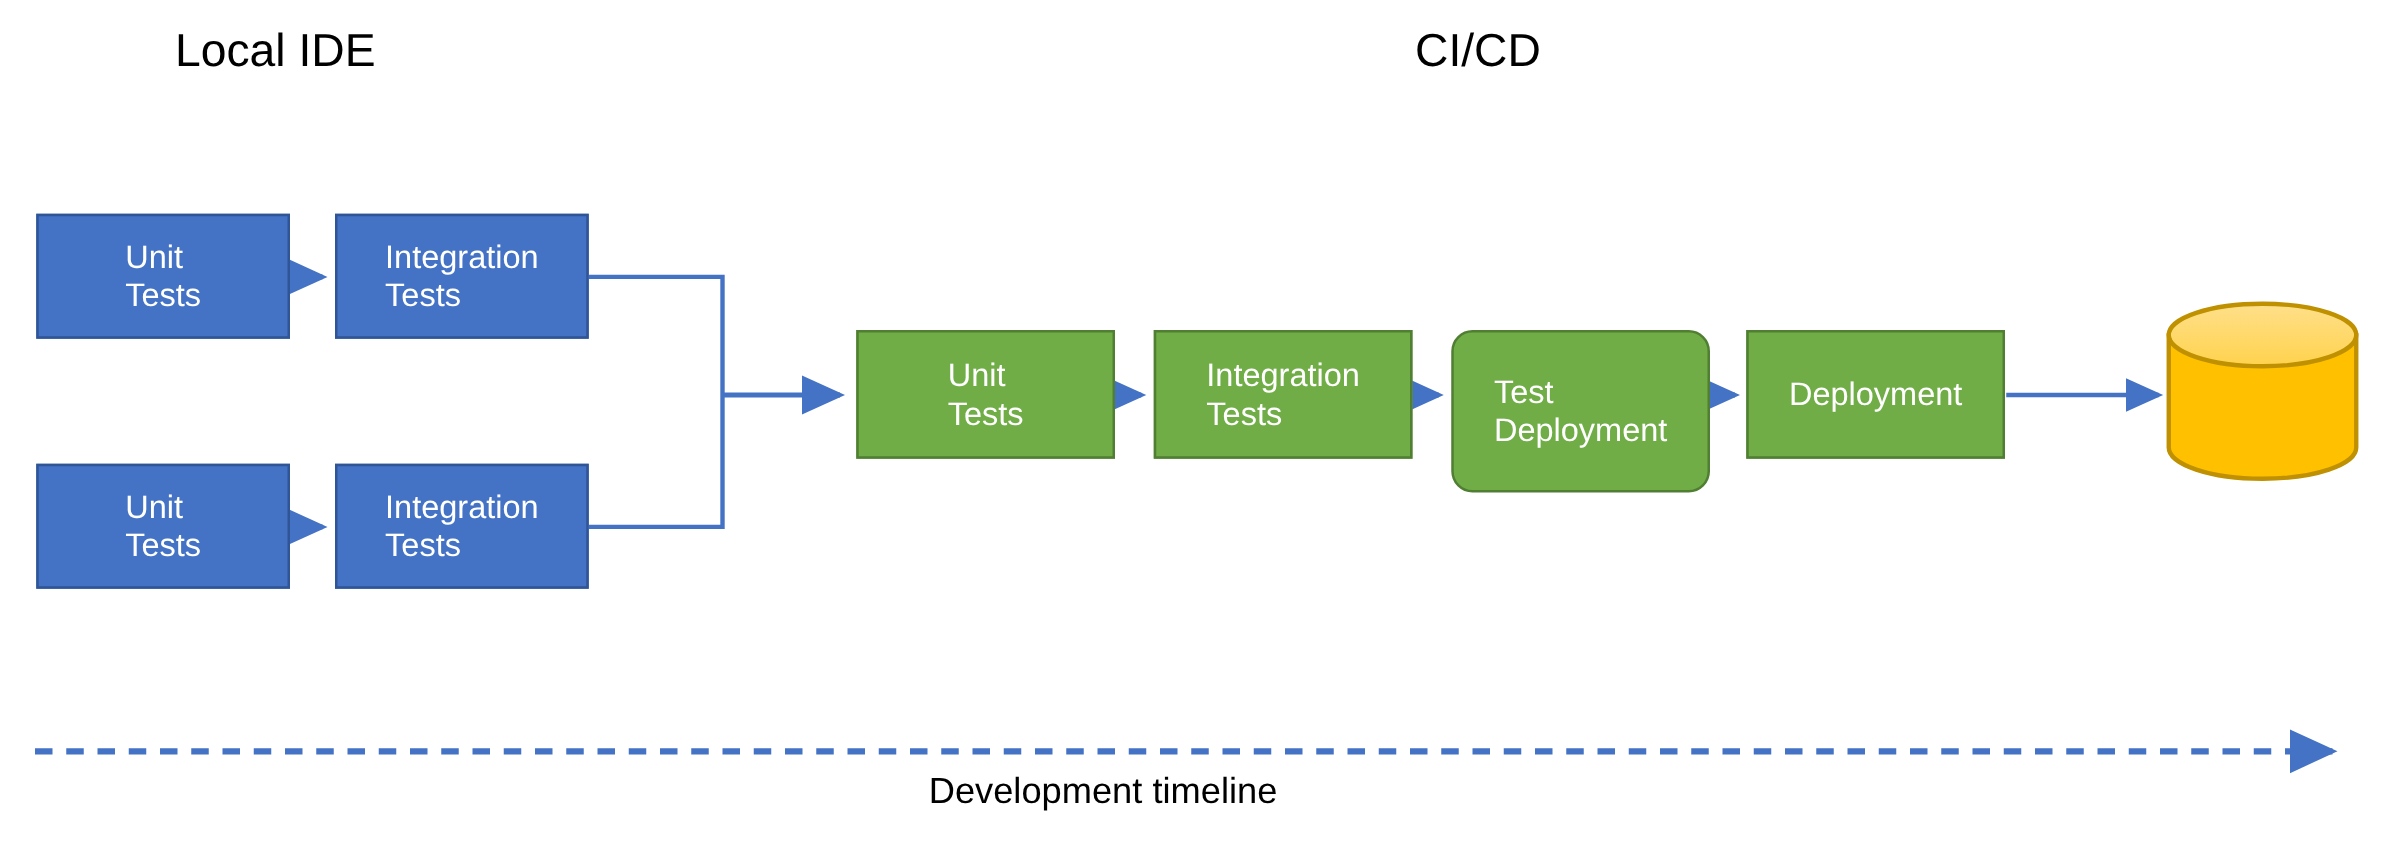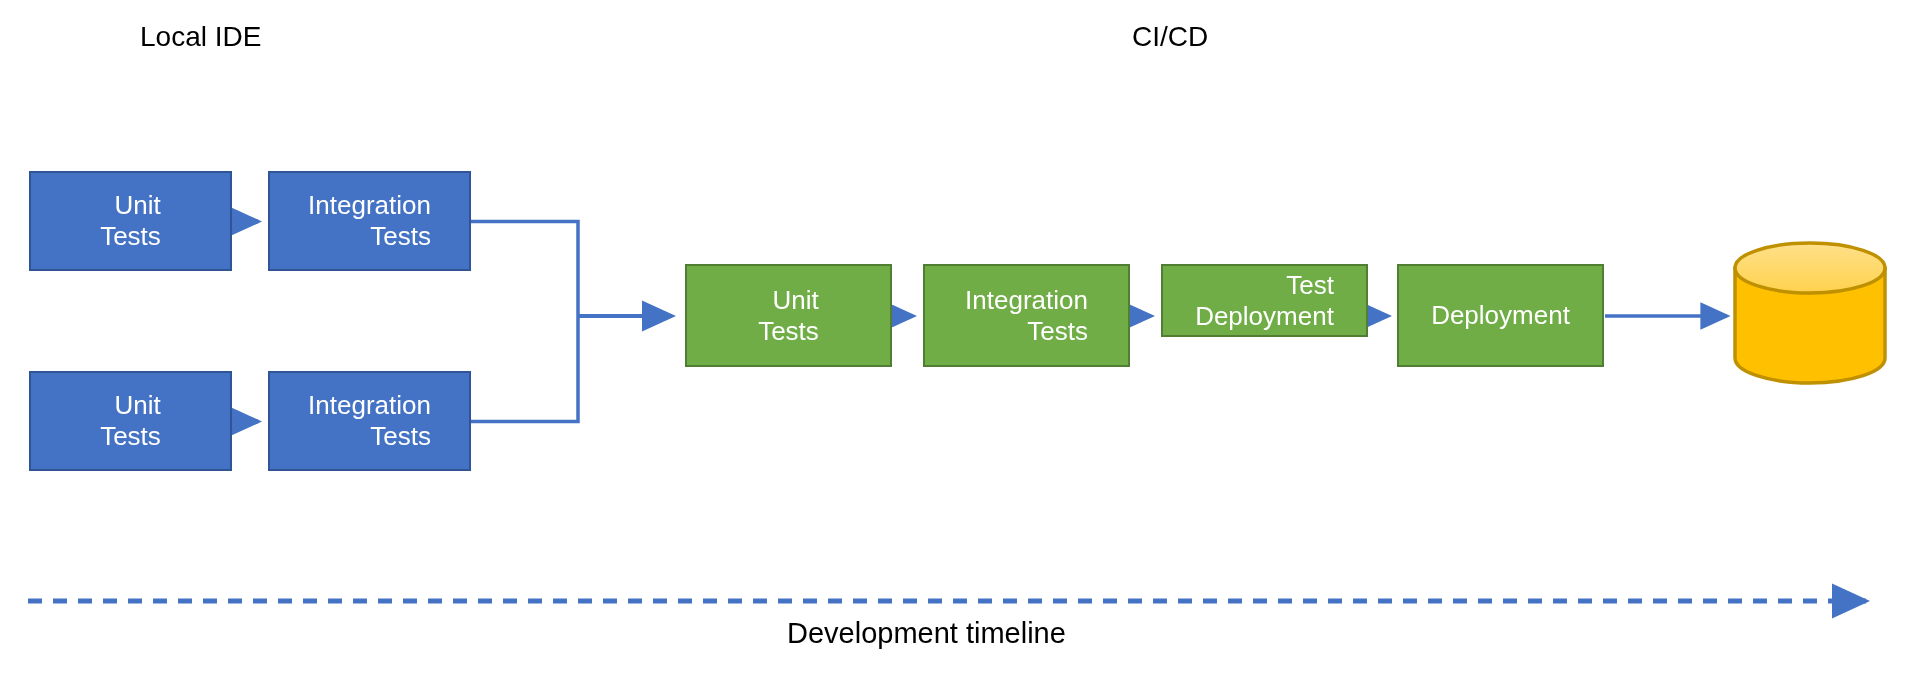--- a/index.html
+++ b/index.html
@@ -20,59 +20,58 @@
   }
   .svg-layer {
     position: absolute;
     left: 0;
     top: 0;
     width: 1913px;
     height: 673px;
   }
   .section-title {
     position: absolute;
-    font-size: 28px;
+    font-size: 37px;
     line-height: 1.05;
     color: #000000;
     white-space: nowrap;
     font-weight: 400;
     letter-spacing: 0px;
   }
   .node-box {
     position: absolute;
     box-sizing: border-box;
     display: flex;
     flex-direction: column;
     align-items: center;
     justify-content: center;
     color: #ffffff;
     font-size: 26px;
     line-height: 1.18;
-    text-align: right;
+    text-align: left;
     white-space: pre-line;
     letter-spacing: 0px;
   }
   .node-box.blue {
     background: #4472C4;
     border: 2px solid #2F५28; 
   }
   .node-box.blue {
     border: 2px solid #2F5597;
   }
   .node-box.green {
     background: #70AD47;
     border: 2px solid #507E32;
   }
   .timeline-label {
     position: absolute;
     font-size: 29px;
     color: #000000;
     white-space: nowrap;
     letter-spacing: 0px;
-    margin-left: 44px;
   }
 </style>
 </head>
 <body>
 
 <div id="diagram-root">
 
   <svg class="svg-layer" viewBox="0 0 1913 673" xmlns="http://www.w3.org/2000/svg">
     <defs>
       <marker id="ah-small" markerWidth="9" markerHeight="9" refX="7.6" refY="4.5" orient="auto" markerUnits="strokeWidth">
@@ -139,20 +138,20 @@
 
   <div class="node-box blue" style="left:268px; top:371px; width:203px; height:100px;">Integration
 Tests</div>
 
   <div class="node-box green" style="left:685px; top:264px; width:207px; height:103px;">Unit
 Tests</div>
 
   <div class="node-box green" style="left:923px; top:264px; width:207px; height:103px;">Integration
 Tests</div>
 
-  <div class="node-box green" style="left:1161px; top:264px; width:207px; height:73px;">Test
+  <div class="node-box green" style="left:1161px; top:264px; width:207px; height:130px;border-radius:17px;">Test
 Deployment</div>
 
   <div class="node-box green" style="left:1397px; top:264px; width:207px; height:103px;">Deployment</div>
 
   <div class="timeline-label" style="left:743px; top:617px;">Development timeline</div>
 
 </div>
 
 </body></html>

